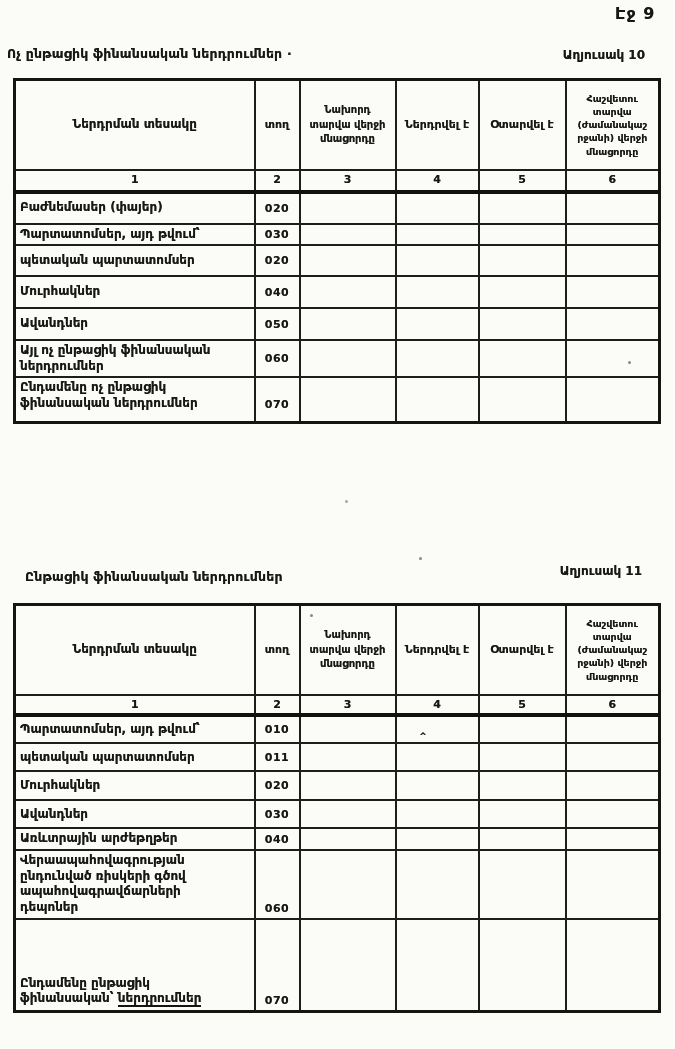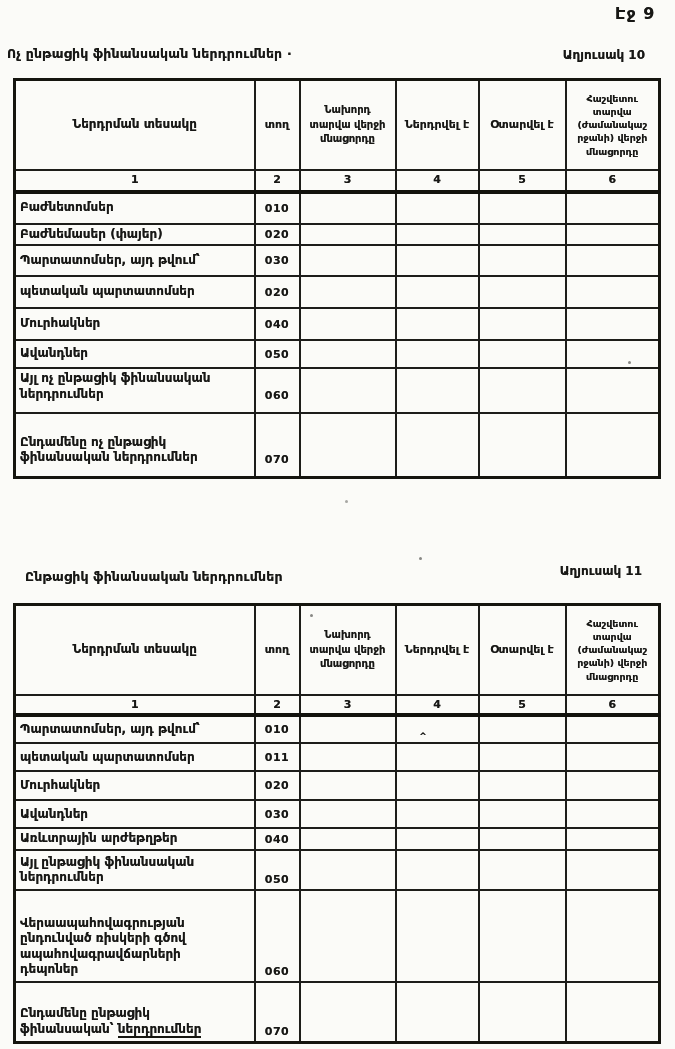--- a/index.html
+++ b/index.html
@@ -128,28 +128,20 @@
         <th>1</th>
         <th>2</th>
         <th>3</th>
         <th>4</th>
         <th>5</th>
         <th>6</th>
       </tr>
     </thead>
     <tbody>
       <tr>
-        <td class="label-cell">Բաժնետոմսեր</td>
-        <td class="code-cell">010</td>
-        <td class="data-cell"></td>
-        <td class="data-cell"></td>
-        <td class="data-cell"></td>
-        <td class="data-cell"></td>
-      </tr>
-      <tr>
         <td class="label-cell">Բաժնեմասեր (փայեր)</td>
         <td class="code-cell">020</td>
         <td class="data-cell"></td>
         <td class="data-cell"></td>
         <td class="data-cell"></td>
         <td class="data-cell"></td>
       </tr>
       <tr>
         <td class="label-cell">Պարտատոմսեր, այդ թվում՝</td>
         <td class="code-cell">030</td>
@@ -273,29 +265,20 @@
       </tr>
       <tr>
         <td class="label-cell">Առևտրային արժեթղթեր</td>
         <td class="code-cell">040</td>
         <td class="data-cell"></td>
         <td class="data-cell"></td>
         <td class="data-cell"></td>
         <td class="data-cell"></td>
       </tr>
       <tr>
-        <td class="label-cell">Այլ ընթացիկ ֆինանսական
-ներդրումներ</td>
-        <td class="code-cell">050</td>
-        <td class="data-cell"></td>
-        <td class="data-cell"></td>
-        <td class="data-cell"></td>
-        <td class="data-cell"></td>
-      </tr>
-      <tr>
         <td class="label-cell">Վերաապահովագրության
 ընդունված ռիսկերի գծով
 ապահովագրավճարների
 դեպոներ</td>
         <td class="code-cell">060</td>
         <td class="data-cell"></td>
         <td class="data-cell"></td>
         <td class="data-cell"></td>
         <td class="data-cell"></td>
       </tr>

